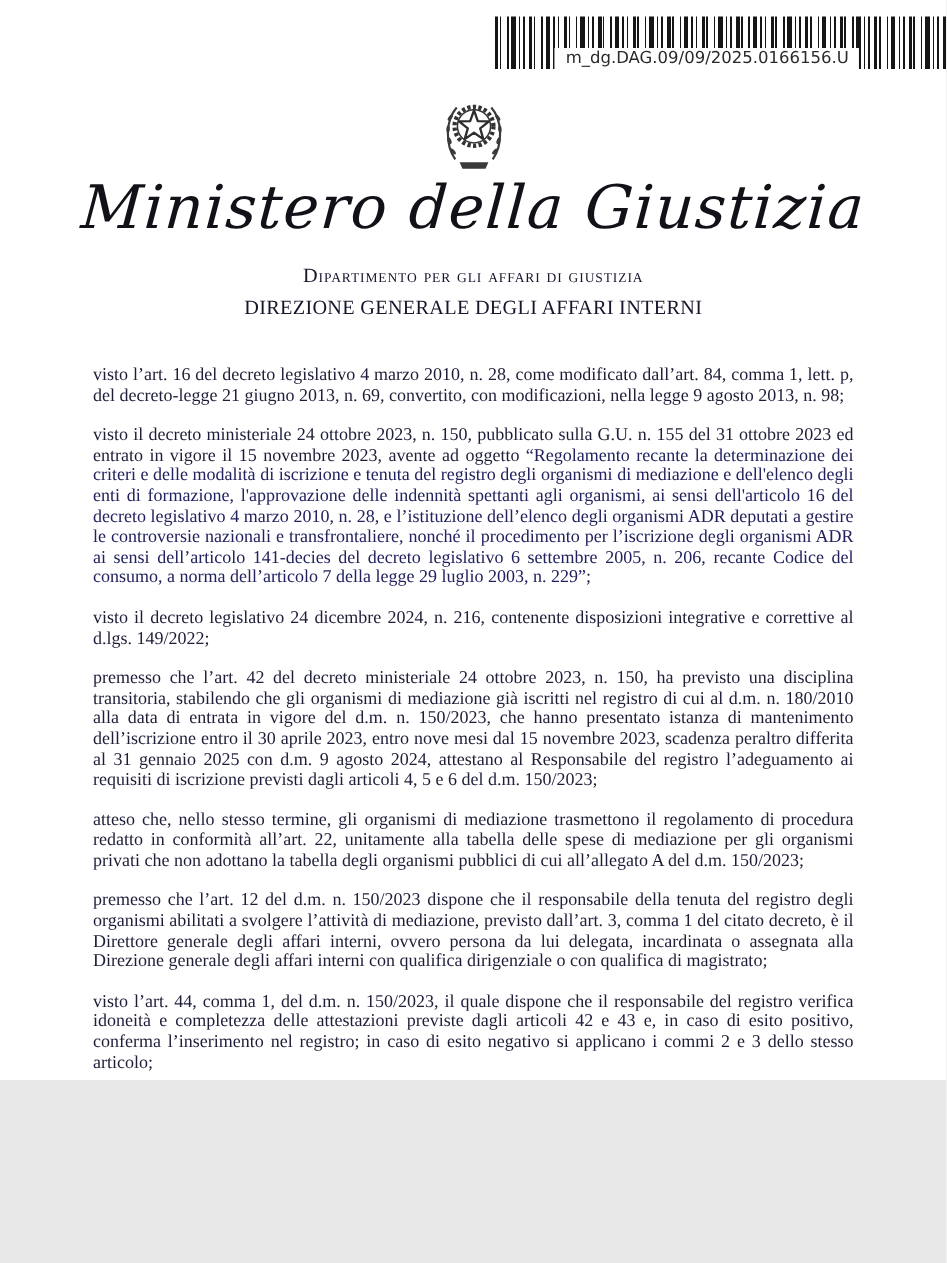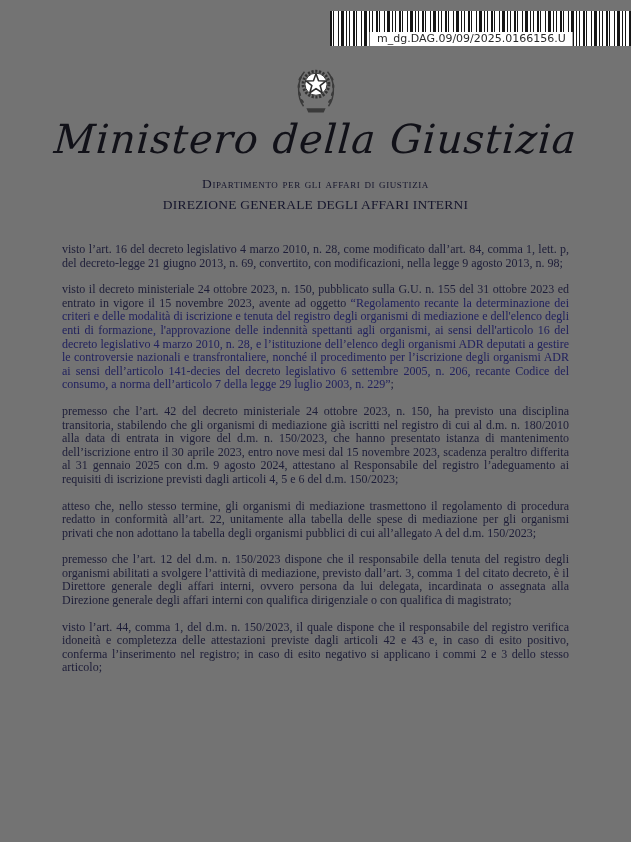--- a/index.html
+++ b/index.html
@@ -1,18 +1,18 @@
 <!DOCTYPE html>
 <html><head>
 <meta charset="utf-8">
 <style>
   html, body { margin:0; padding:0; background:#e8e8e8; }
   .page {
-    position:relative; width:631px; height:842px; margin:0 auto;
-    background:#737373; overflow:hidden;
+    position:relative; width:631px; height:720px; margin:0 auto;
+    background:#ffffff; overflow:hidden;
     font-family:"Liberation Serif", serif;
   }
 
   
   .barcode {
     position:absolute; top:11px; left:330px; right:0; height:35px;
     background:repeating-linear-gradient(90deg,
       #161616 0px, #161616 2px, #fff 2px, #fff 3px,
       #161616 3px, #161616 4px, #fff 4px, #fff 8px,
       #161616 8px, #161616 9px, #fff 9px, #fff 11px,
@@ -102,20 +102,23 @@
 
     <p>
       <span>visto l’art. 16 del decreto legislativo 4 marzo 2010, n. 28, come modificato dall’art. 84, comma 1, lett. p, del decreto-legge 21 giugno 2013, n. 69, convertito, con modificazioni, nella legge 9 agosto 2013, n. 98;</span>
     </p>
 
 
     <p>
       <span>visto il decreto ministeriale 24 ottobre 2023, n. 150, pubblicato sulla G.U. n. 155 del 31 ottobre 2023 ed entrato in vigore il 15 novembre 2023, avente ad oggetto </span><span class="seg-italic">“Regolamento recante la determinazione dei criteri e delle modalità di iscrizione e tenuta del registro degli organismi di mediazione e dell'elenco degli enti di formazione, l'approvazione delle indennità spettanti agli organismi, ai sensi dell'articolo 16 del decreto legislativo 4 marzo 2010, n. 28, e l’istituzione dell’elenco degli organismi ADR deputati a gestire le controversie nazionali e transfrontaliere, nonché il procedimento per l’iscrizione degli organismi ADR ai sensi dell’articolo 141-decies del decreto legislativo 6 settembre 2005, n. 206, recante Codice del consumo, a norma dell’articolo 7 della legge 29 luglio 2003, n. 229”</span><span>;</span>
     </p>
 
+    <p>
+      <span>visto il decreto legislativo 24 dicembre 2024, n. 216, contenente disposizioni integrative e correttive al d.lgs. 149/2022;</span>
+    </p>
 
     <p>
       <span>premesso che l’art. 42 del decreto ministeriale 24 ottobre 2023, n. 150, ha previsto una disciplina transitoria, stabilendo che gli organismi di mediazione già  iscritti nel registro di cui al d.m. n. 180/2010 alla data di entrata in vigore del d.m. n. 150/2023, che hanno presentato istanza di mantenimento dell’iscrizione entro il 30 aprile 2023, entro nove mesi dal 15 novembre 2023, scadenza peraltro differita al 31 gennaio 2025 con d.m. 9 agosto 2024, attestano al Responsabile del registro l’adeguamento ai requisiti di iscrizione previsti dagli articoli 4, 5 e 6 del d.m. 150/2023;</span>
     </p>
 
     <p>
       <span>atteso che, nello stesso termine, gli organismi di mediazione trasmettono il regolamento di procedura redatto in conformità all’art. 22, unitamente alla tabella delle spese di mediazione per gli organismi privati che non adottano la tabella degli organismi pubblici di cui all’allegato A del d.m. 150/2023;</span>
     </p>
 
     <p>

